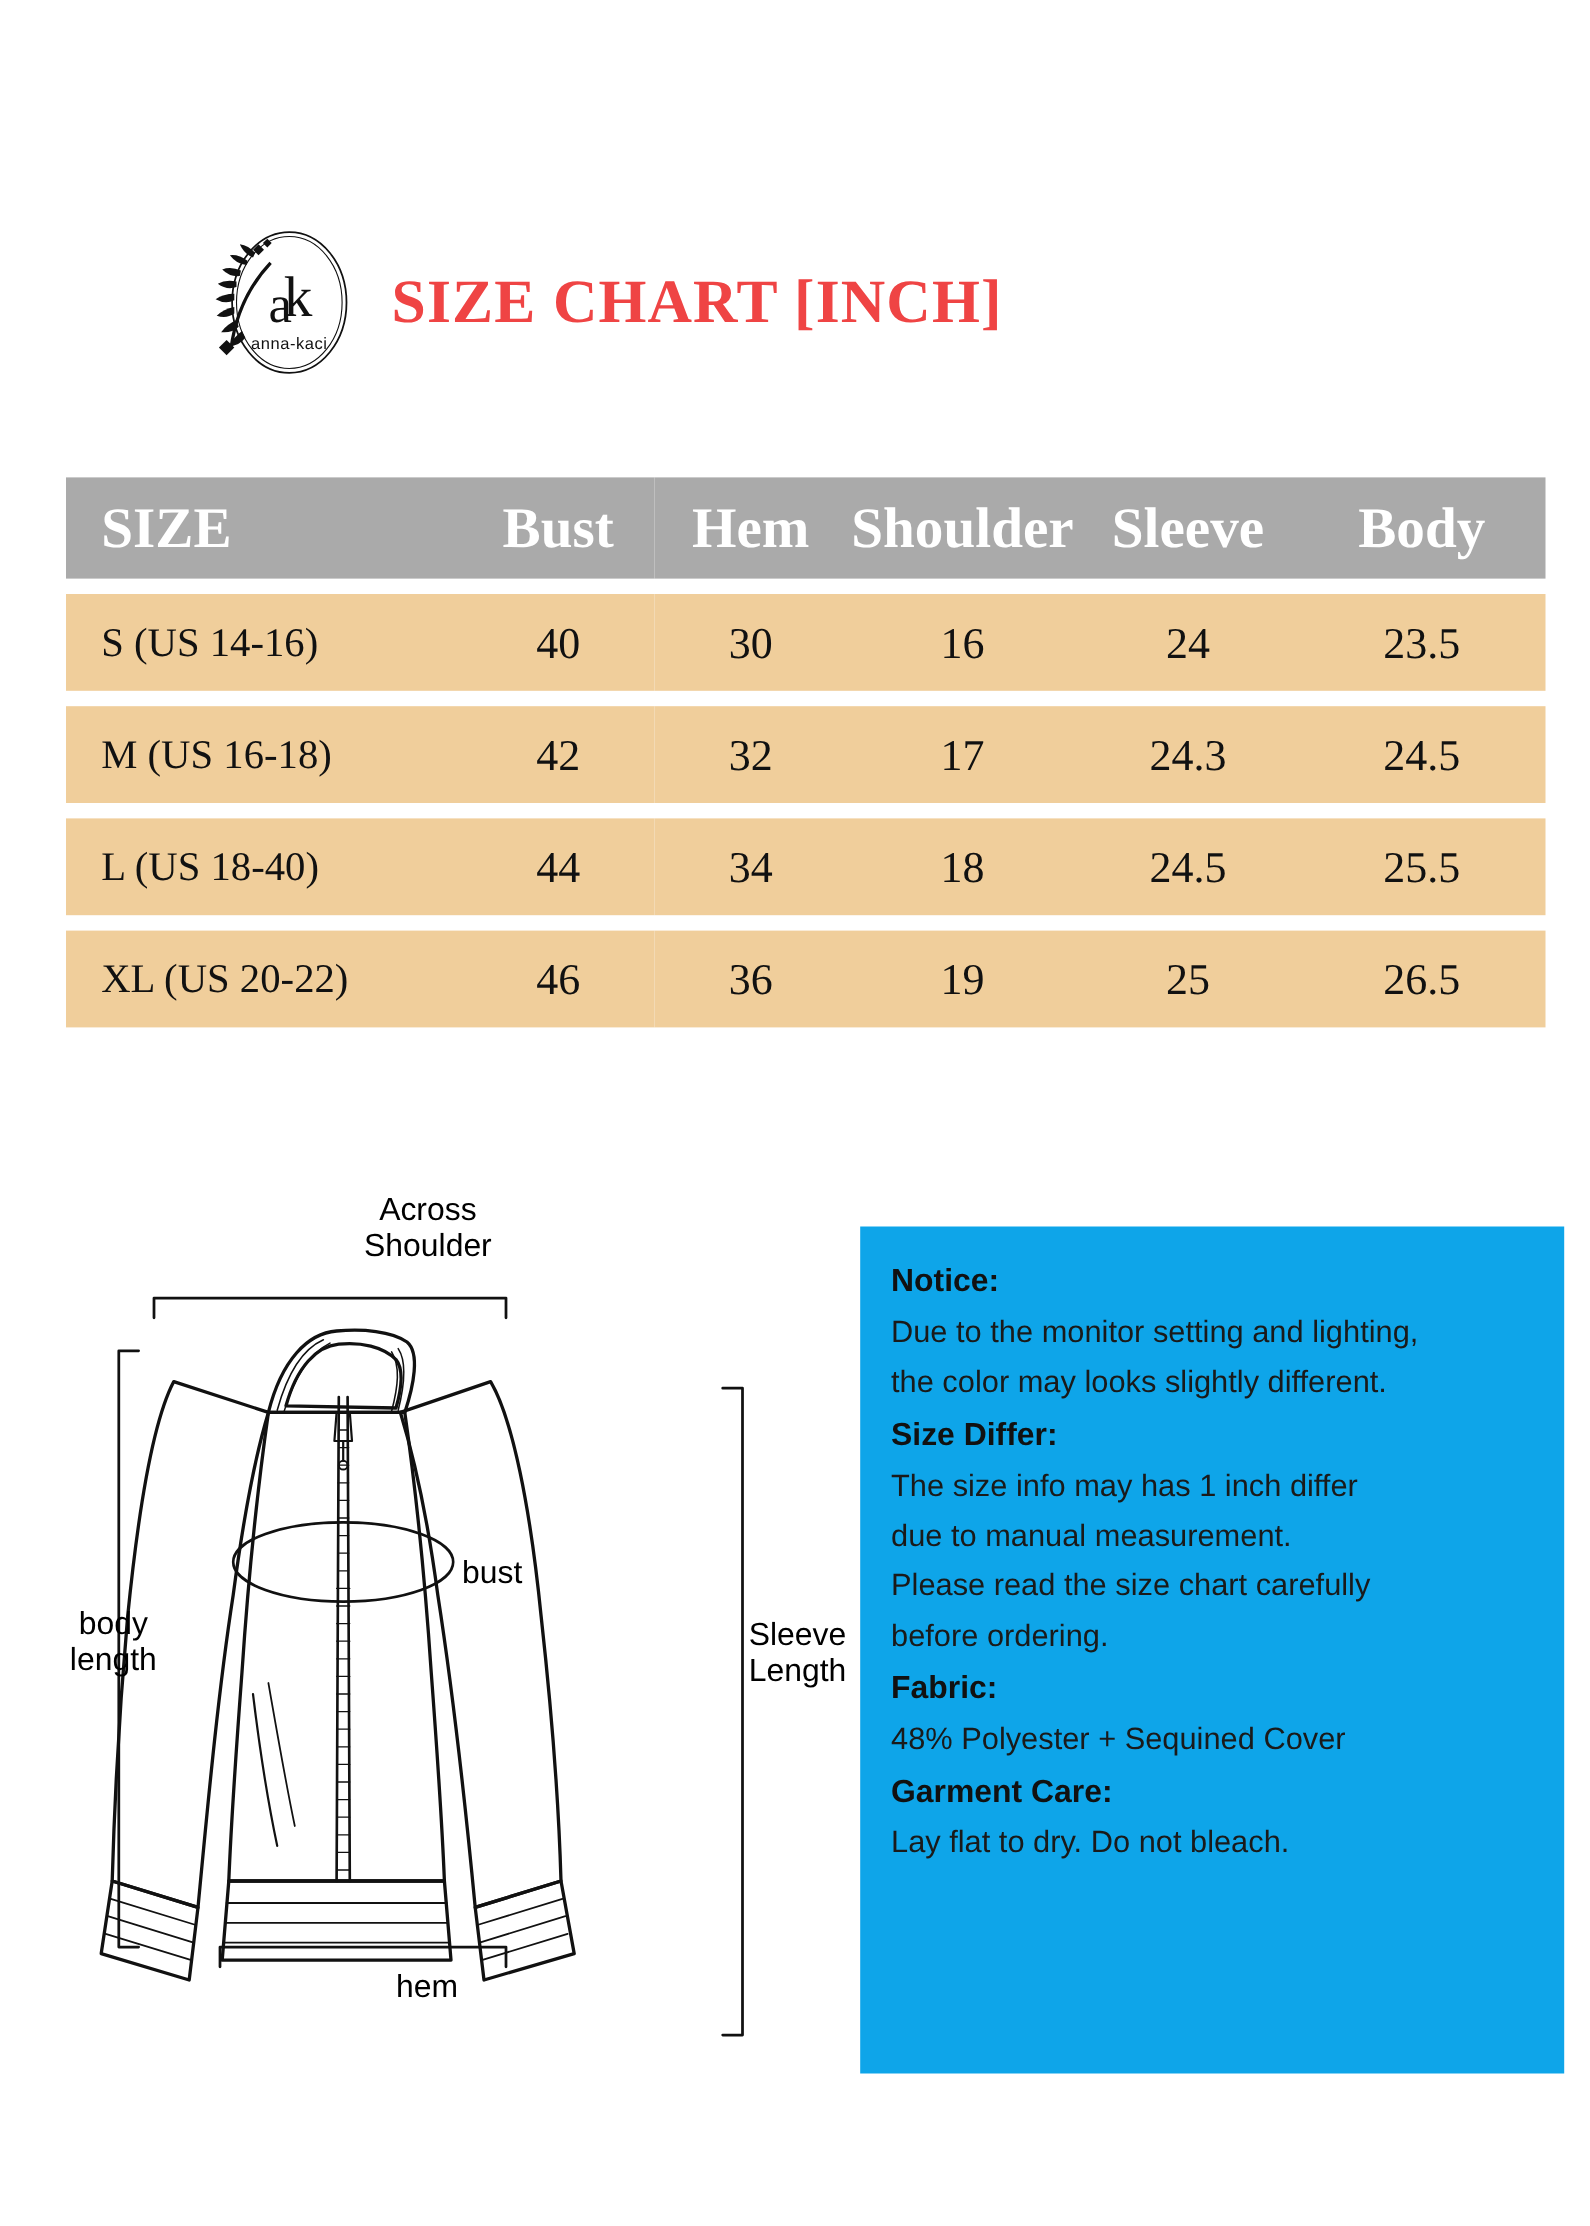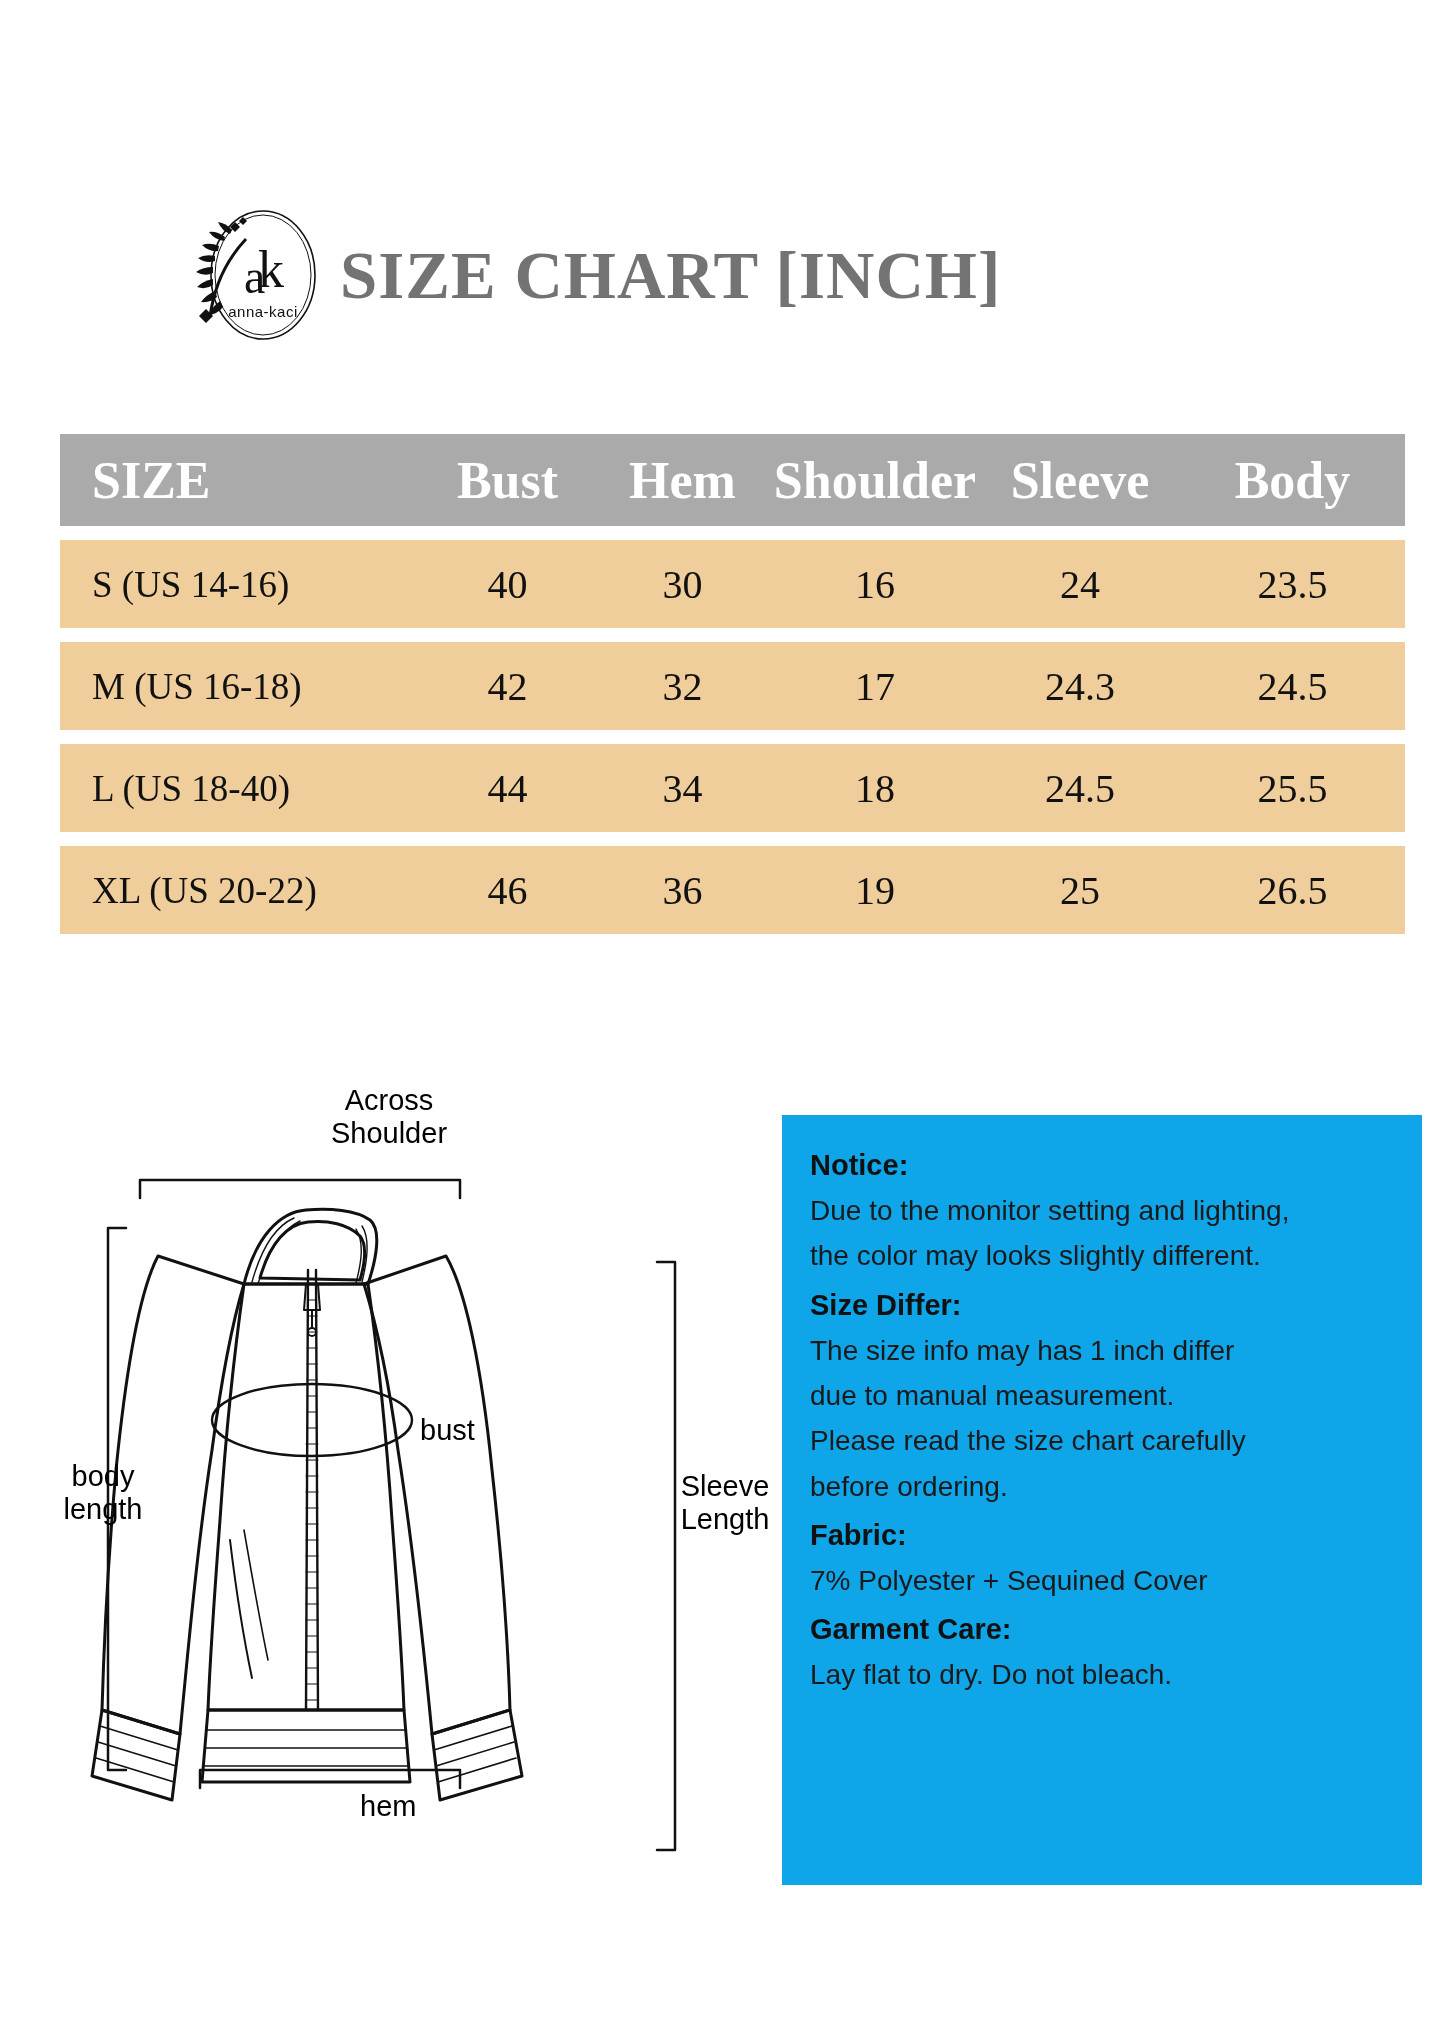--- a/index.html
+++ b/index.html
@@ -36,26 +36,26 @@
     position: relative;
     width: 150px;
     height: 140px;
     flex: 0 0 150px;
   }
 
   .logo svg { display: block; width: 150px; height: 140px; }
 
   .chart-title {
     font-family: "Liberation Serif", "DejaVu Serif", serif;
-    font-size: 67px;
+    font-size: 56px;
     font-weight: 700;
     letter-spacing: 1px;
-    color: #737373;
+    color: #ef4444;
     white-space: nowrap;
-    margin-left: 2px;
+    margin-left: 18px;
     line-height: 1;
   }
 
   
   .size-table {
     position: absolute;
     left: 60px;
     top: 420px;
     width: 1345px;
     border-collapse: separate;
@@ -366,19 +366,19 @@
     <div class="n-line">Due to the monitor setting and lighting,</div>
     <div class="n-line">the color may looks slightly different.</div>
 
     <div class="n-head">Size Differ:</div>
     <div class="n-line">The size info may has 1 inch differ</div>
     <div class="n-line">due to manual measurement.</div>
     <div class="n-line">Please read the size chart carefully</div>
     <div class="n-line">before ordering.</div>
 
     <div class="n-head">Fabric:</div>
-    <div class="n-line">7% Polyester + Sequined Cover</div>
+    <div class="n-line">48% Polyester + Sequined Cover</div>
 
     <div class="n-head">Garment Care:</div>
     <div class="n-line">Lay flat to dry. Do not bleach.</div>
   </div>
 
 </div>
 
 </body></html>

